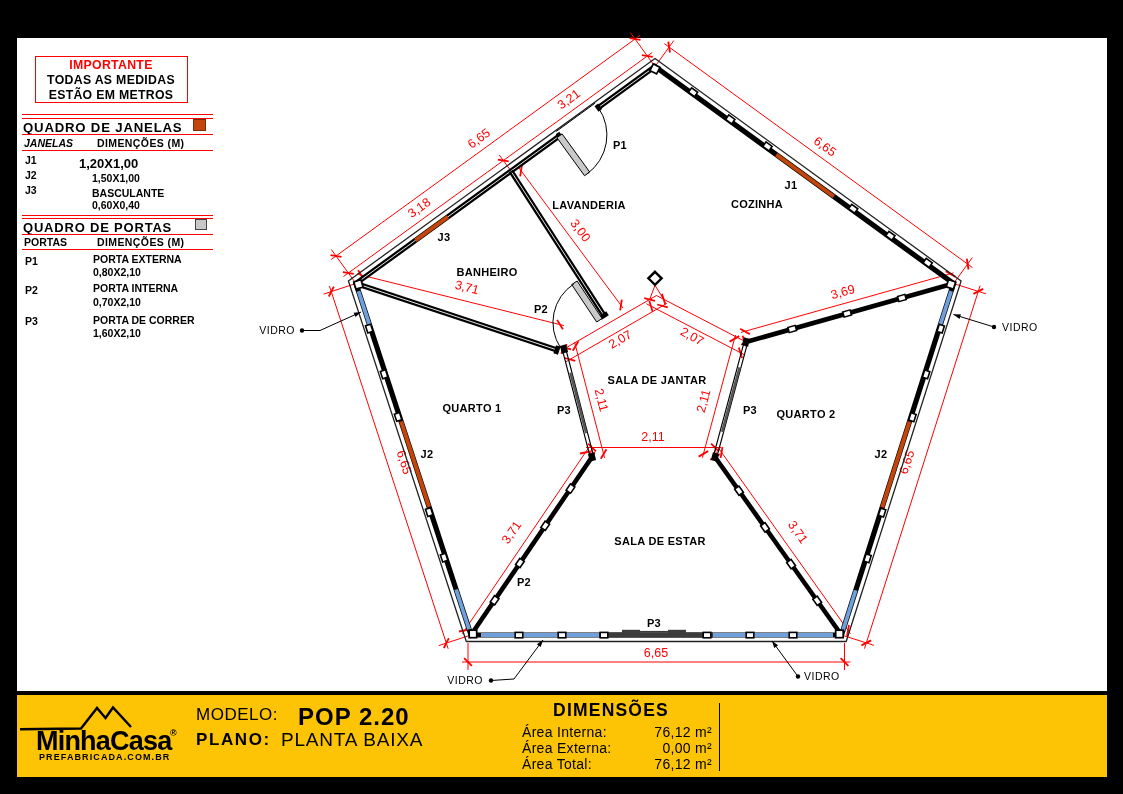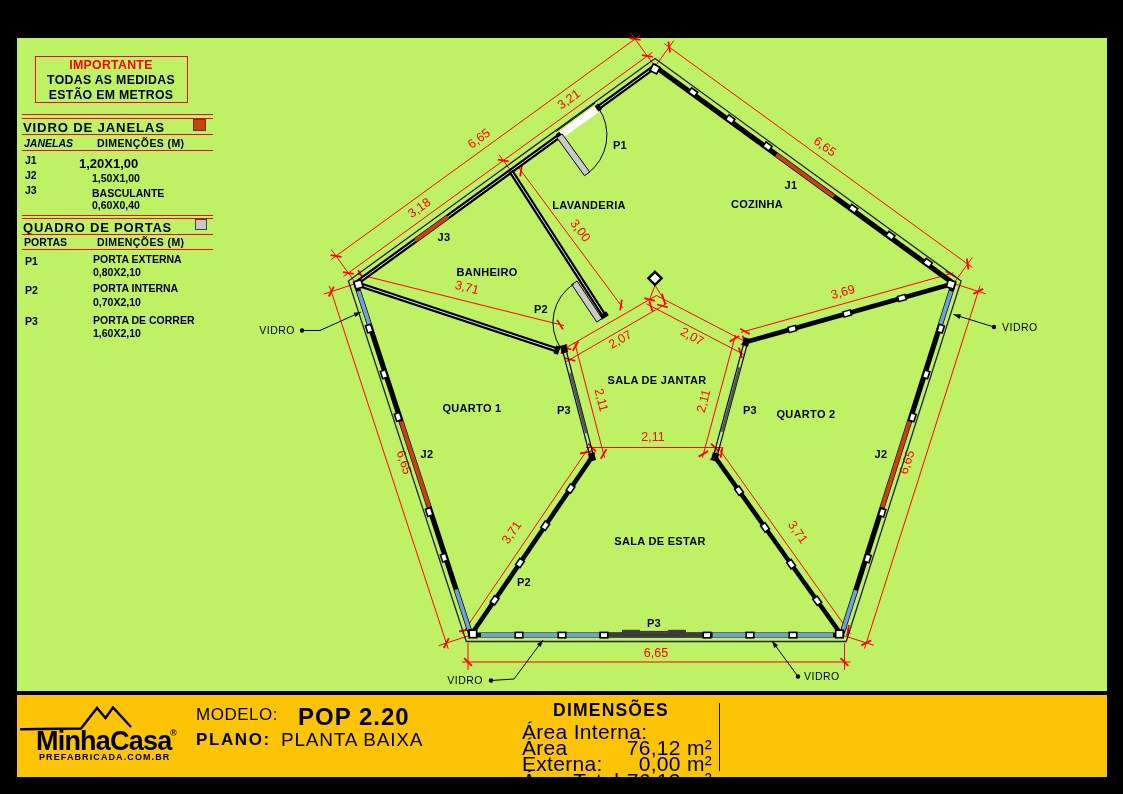--- a/index.html
+++ b/index.html
@@ -1,36 +1,36 @@
 <!DOCTYPE html>
 <html><head>
 <meta charset="utf-8">
 <style>
 html,body{margin:0;padding:0;width:1123px;height:794px;background:#000;overflow:hidden;}
 *{box-sizing:border-box;font-family:"Liberation Sans",sans-serif;}
-#sheet{position:absolute;left:17px;top:38px;width:1090px;height:739px;background:#bef264;}
+#sheet{position:absolute;left:17px;top:38px;width:1090px;height:739px;background:#ffffff;}
 .abs{position:absolute;}
 .rline{position:absolute;left:5px;width:191px;height:0;border-top:1.6px solid #f00;}
 #footer{position:absolute;left:0;top:653px;width:1090px;height:86px;}
 #ftop{position:absolute;left:0;top:0;width:1090px;height:3.5px;background:#000;}
 #fyellow{position:absolute;left:0;top:3.5px;width:1090px;height:82.5px;background:#FCC404;}
 </style>
 </head>
 <body>
 
 <div id="sheet">
 
 <div class="abs" style="left:17.5px;top:18px;width:153px;height:47px;border:1.6px solid #f00;text-align:center;font-weight:bold;font-size:12.3px;line-height:14.8px;padding-top:1px;letter-spacing:0.3px;">
 <span style="color:#f00;">IMPORTANTE</span><br>TODAS AS MEDIDAS<br>ESTÃO EM METROS</div>
 
 <div class="abs" style="left:0;top:0;width:220px;font-weight:bold;color:#000;">
   <div class="rline" style="top:76px;"></div>
   <div class="rline" style="top:79.5px;"></div>
 
-  <div class="abs" style="left:6px;top:81.5px;font-size:13.2px;letter-spacing:0.8px;">VIDRO DE JANELAS</div>
+  <div class="abs" style="left:6px;top:81.5px;font-size:13.2px;letter-spacing:0.8px;">QUADRO DE JANELAS</div>
 
   <div class="abs" style="left:176px;top:81px;width:13px;height:12px;background:#C2450C;border:1.6px solid #7a2c08;"></div>
   <div class="rline" style="top:95.5px;"></div>
 
   <div class="abs" style="left:7px;top:98.5px;font-size:10.5px;font-style:italic;">JANELAS</div>
   <div class="abs" style="left:80px;top:98.5px;font-size:10.5px;letter-spacing:0.4px;">DIMENÇÕES (M)</div>
   <div class="rline" style="top:112px;"></div>
 
   <div class="abs" style="left:8px;top:116px;font-size:10.5px;">J1</div>
   <div class="abs" style="left:62px;top:118px;font-size:13px;">1,20X1,00</div>
@@ -76,21 +76,21 @@
   </svg>
 
   <div class="abs" style="left:179px;top:11px;font-size:17px;font-weight:normal;letter-spacing:0.5px;line-height:1;">MODELO:</div>
   <div class="abs" style="left:281px;top:10px;font-size:24px;font-weight:bold;letter-spacing:1px;line-height:1;">POP 2.20</div>
 
   <div class="abs" style="left:179px;top:36px;font-size:17px;font-weight:bold;letter-spacing:1.6px;line-height:1;">PLANO:</div>
   <div class="abs" style="left:264px;top:35px;font-size:19px;letter-spacing:0.8px;line-height:1;">PLANTA BAIXA</div>
 
   <div class="abs" style="left:504px;top:7px;width:180px;text-align:center;font-size:17.5px;font-weight:bold;letter-spacing:1.2px;line-height:1;">DIMENSÕES</div>
 
-  <div class="abs" style="left:505px;top:29px;width:190px;font-size:21px;line-height:16.4px;letter-spacing:0.3px;">
+  <div class="abs" style="left:505px;top:29px;width:190px;font-size:14px;line-height:16.4px;letter-spacing:0.3px;">
     <div>Área Interna: <span style="float:right">76,12 m²</span></div>
     <div>Área Externa: <span style="float:right">0,00 m²</span></div>
     <div>Área Total: <span style="float:right">76,12 m²</span></div>
   </div>
 
   <div class="abs" style="left:701.5px;top:8px;width:1.7px;height:68px;background:#000;"></div>
 
 </div>
 </div>
 </div>

